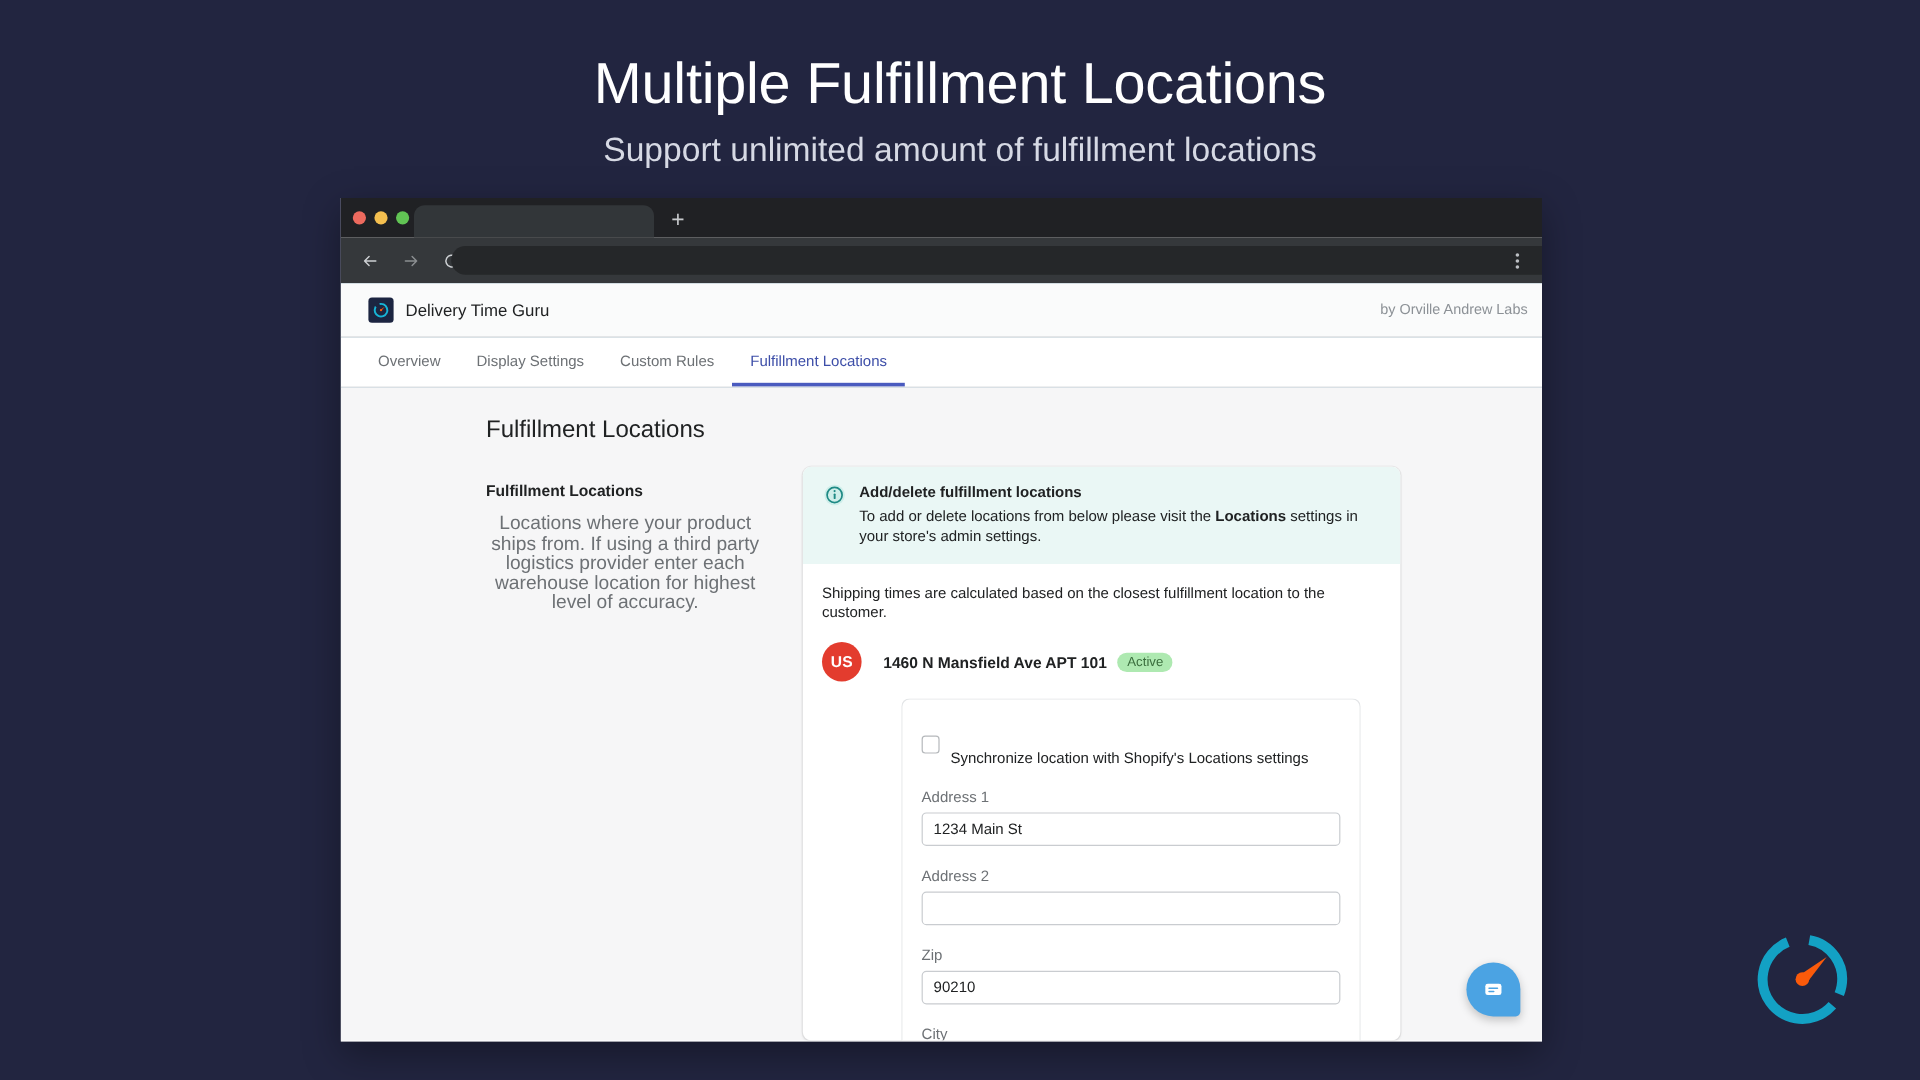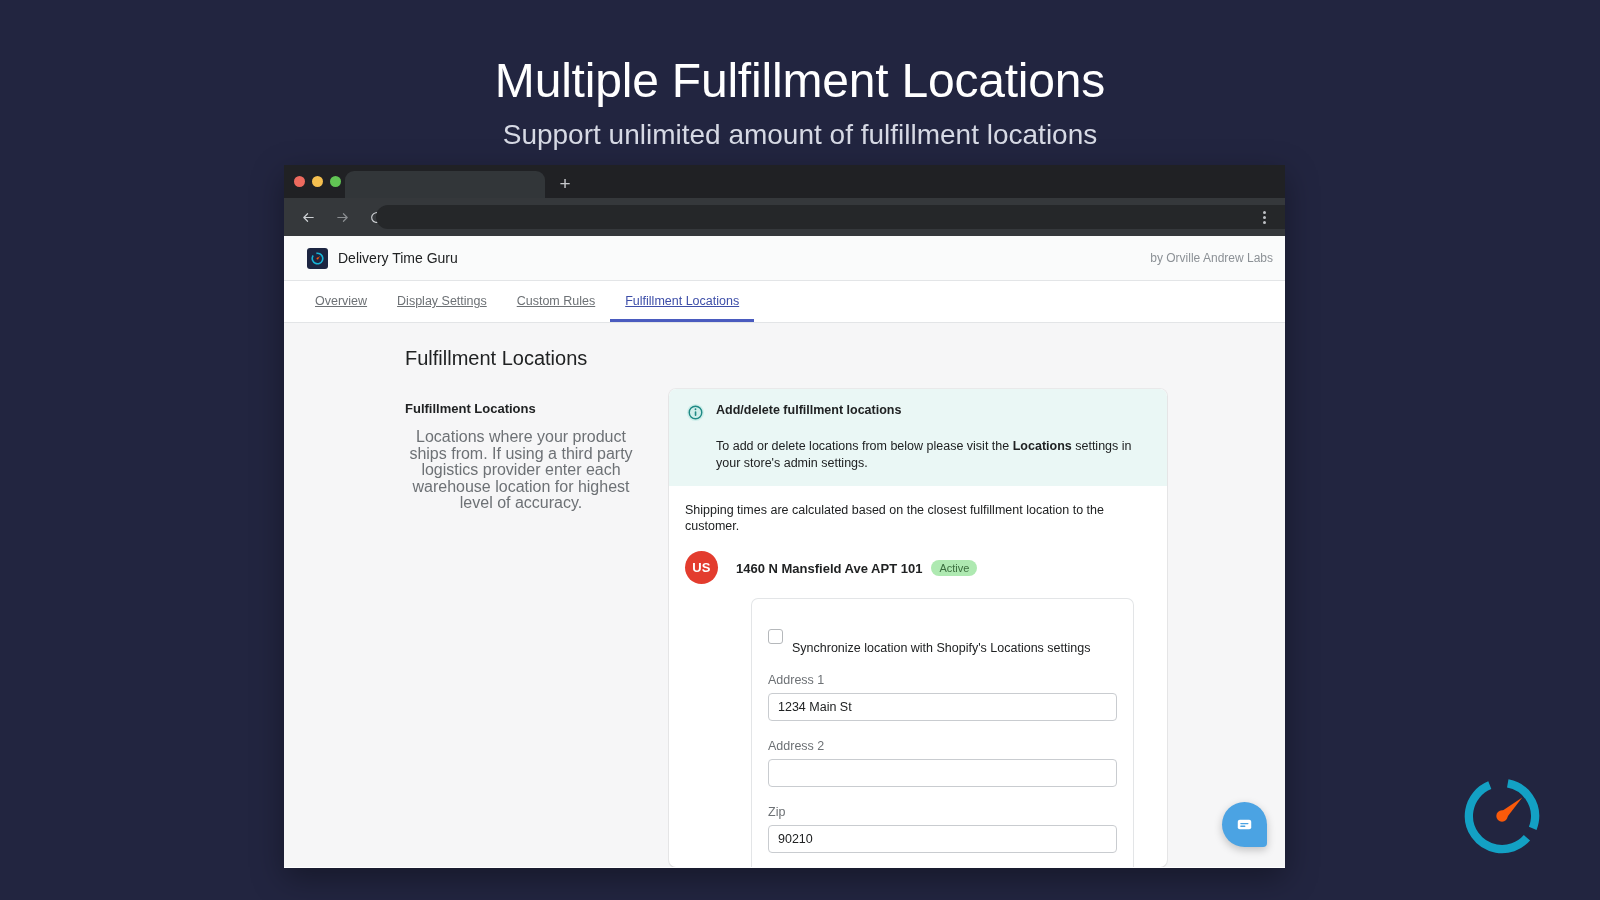--- a/index.html
+++ b/index.html
@@ -5,21 +5,21 @@
   * { box-sizing: border-box; margin: 0; padding: 0; }
   html, body {
     width: 1600px; height: 900px;
     overflow: hidden;
     background: #222540;
     font-family: "Liberation Sans", sans-serif;
   }
   .stage { position: relative; width: 1600px; height: 900px; background: #222540; }
 
   
-  .hero { position: absolute; left: 0; top: 16px; width: 1600px; text-align: center; }
+  .hero { position: absolute; left: 0; top: 6px; width: 1600px; text-align: center; }
   .hero-title {
     margin-top: 36px;
     font-size: 48px;
     line-height: 58px;
     font-weight: 400;
     color: #ffffff;
     letter-spacing: -0.2px;
   }
   .hero-sub {
     margin-top: 8px;
@@ -112,21 +112,20 @@
     height: 42px; background: #ffffff;
     border-bottom: 1px solid #e3e5e7;
     display: flex; align-items: flex-end; padding-left: 16px;
   }
   .tabs-inner { display: flex; gap: 0; }
   .navtab {
     font-size: 12.5px; color: #6d7175;
     padding: 0 15px 11px 15px;
     border-bottom: 3px solid transparent;
     line-height: 14px;
-    text-decoration: underline;
   }
   .navtab.active { color: #3d4ea8; border-bottom-color: #4a5bbf; font-weight: 400; }
 
   
   .content { position: relative; height: 544px; background: #f6f6f7; overflow: hidden; }
   .page-title {
     position: absolute; left: 121px; top: 24px;
     font-size: 20px; color: #202223; font-weight: 400;
   }
   .col-left {
@@ -148,21 +147,21 @@
   }
   .banner {
     background: #eaf7f5;
     border-left: 3px solid #eaf7f5;
     padding: 13px 16px 15px 14px;
     display: flex; gap: 11px;
     border-radius: 7px 7px 0 0;
   }
   .banner-icon { flex: 0 0 auto; margin-top: 1px; }
   .banner-title { font-size: 12.5px; font-weight: 700; color: #202223; line-height: 16px; }
-  .banner-text { margin-top: 20px; font-size: 12.5px; line-height: 16.5px; color: #202223; max-width: 432px; }
+  .banner-text { margin-top: 4px; font-size: 12.5px; line-height: 16.5px; color: #202223; max-width: 432px; }
   .banner-text b { font-weight: 700; }
 
   .note {
     padding: 16px 16px 0 16px;
     font-size: 12.5px; color: #202223; line-height: 16px;
   }
 
   .loc-row {
     display: flex; align-items: center;
     padding: 17px 0 0 16px;

